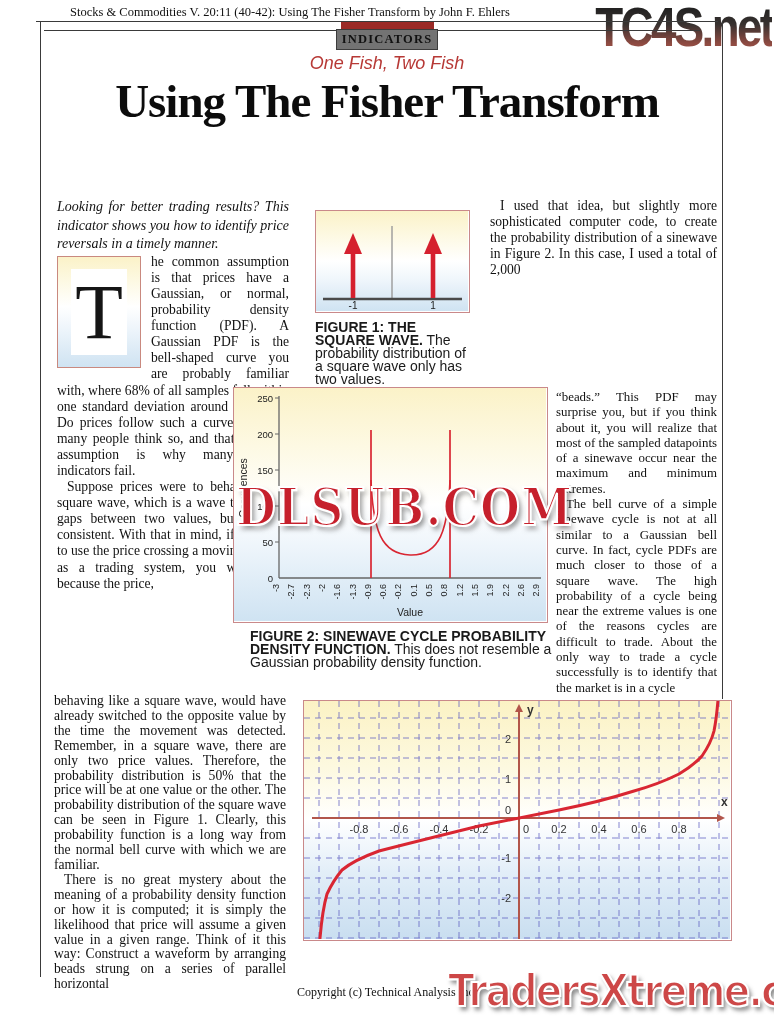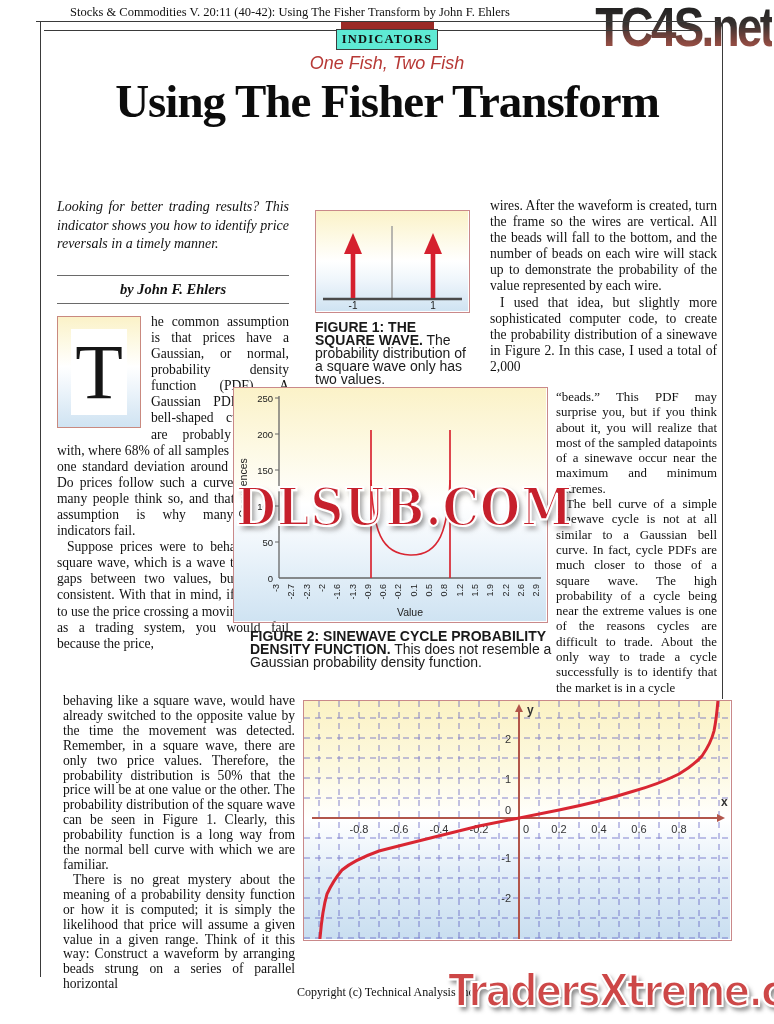--- a/index.html
+++ b/index.html
@@ -11,21 +11,21 @@
   .hline{position:absolute;height:1px;background:#3a3a3a;}
   .vline{position:absolute;width:1px;background:#3a3a3a;}
 
   
   .header-line{left:52px;top:5px;font-size:12.5px;color:#111;white-space:nowrap;margin-left:18px;}
   .tc4s{right:2px;top:-4px;font-family:"Liberation Sans",sans-serif;font-weight:bold;
         font-size:52px;letter-spacing:-3px;transform:scaleX(.88) scaleY(1.05);transform-origin:right top;
         background:linear-gradient(180deg,#1f1f1f 15%,#383230 45%,#8d4a41 75%,#b36257 100%);
         -webkit-background-clip:text;background-clip:text;color:transparent;}
   .ind-bar{left:341px;top:22px;width:93px;height:7px;background:#9b2a26;}
-  .ind-box{left:336px;top:29px;width:100px;height:19px;border:1px solid #3c3c3c;background:#5eead4;
+  .ind-box{left:336px;top:29px;width:100px;height:19px;border:1px solid #3c3c3c;background:#737373;
            display:flex;align-items:center;justify-content:center;
            font-weight:bold;font-size:12.5px;letter-spacing:1.2px;}
   .kicker{left:0;top:53px;width:774px;text-align:center;
           font-family:"Liberation Sans",sans-serif;font-style:italic;font-size:18px;color:#b73936;}
   .title{left:0;top:74px;width:774px;text-align:center;font-weight:bold;font-size:47px;
          letter-spacing:-1px;color:#0c0c0c;}
 
   
   .col{position:absolute;text-align:justify;font-size:13.6px;line-height:16.1px;}
   .col p{margin:0;}
@@ -72,25 +72,20 @@
   <div class="vline" style="left:722px;top:21px;height:678px;"></div>
   <div class="abs ind-bar"></div>
   <div class="abs ind-box">
     <span>INDICATORS</span>
   </div>
   <div class="abs kicker">One Fish, Two Fish</div>
   <div class="abs title">Using The Fisher Transform</div>
 
   <div class="col" style="left:57px;top:198px;width:232px;">
     <p class="lead">Looking for better trading results? This indicator shows you how to identify price reversals in a timely manner.</p>
-    <div class="byline-wrap">
-      <div class="byline-rule"></div>
-      <div class="byline">by John F. Ehlers</div>
-      <div class="byline-rule"></div>
-    </div>
     <p><span class="dropcap-box">
           <span class="dropcap-inner">T</span>
         </span><span>he common assumption is that prices have a Gaussian, or normal, probability density function (PDF). A Gaussian PDF is the bell-shaped curve you are probably familiar with, where 68% of all samples fall within one standard deviation around the mean. Do prices follow such a curve? No, but many people think so, and that mistaken assumption is why many trading indicators fail.</span></p>
     <p class="indent">Suppose prices were to behave like a square wave, which is a wave that shows gaps between two values, but remains consistent. With that in mind, if you tried to use the price crossing a moving average as a trading system, you would fail because the price,</p>
   </div>
 
   <div class="figbox" style="left:315px;top:210px;width:155px;height:103px;">
     <svg width="152" height="100" viewBox="0 0 152 100">
       <defs>
         <linearGradient id="g1" x1="0" y1="0" x2="0" y2="1">
@@ -110,21 +105,20 @@
       <polygon points="108,43 126,43 117,22" fill="#d5202e"></polygon>
       <text class="svgtick" x="37" y="98" font-size="10" fill="#222" text-anchor="middle">-1</text>
       <text class="svgtick" x="117" y="98" font-size="10" fill="#222" text-anchor="middle">1</text>
     </svg>
   </div>
   <div class="caption" style="left:315px;top:321px;width:160px;">
     <b>FIGURE 1: THE SQUARE WAVE.</b><span> The probability distribution of a square wave only has two values.</span>
   </div>
 
   <div class="col" style="left:490px;top:198px;width:227px;">
-    <p>wires. After the waveform is created, turn the frame so the wires are vertical. All the beads will fall to the bottom, and the number of beads on each wire will stack up to demonstrate the probability of the value represented by each wire.</p>
     <p class="indent">I used that idea, but slightly more sophisticated computer code, to create the probability distribution of a sinewave in Figure 2. In this case, I used a total of 2,000</p>
   </div>
 
   <div class="figbox" style="left:233px;top:387px;width:315px;height:236px;">
     <svg width="312" height="233" viewBox="0 0 312 233">
       <defs>
         <linearGradient id="g2" x1="0" y1="0" x2="0" y2="1">
           <stop offset="0" stop-color="#fbf2c8"></stop>
             <stop offset=".25" stop-color="#fdf9e3"></stop>
           <stop offset=".5" stop-color="#ffffff"></stop>
@@ -176,21 +170,21 @@
   </div>
   <div class="caption" style="left:250px;top:630px;width:316px;">
     <b>FIGURE 2: SINEWAVE CYCLE PROBABILITY DENSITY FUNCTION.</b><span> This does not resemble a Gaussian probability density function.</span>
   </div>
 
   <div class="col colB" style="left:556px;top:390px;width:161px;">
     <p>“beads.” This PDF may surprise you, but if you think about it, you will realize that most of the sampled datapoints of a sinewave occur near the maximum and minimum extremes.</p>
     <p class="indent">The bell curve of a simple sinewave cycle is not at all similar to a Gaussian bell curve. In fact, cycle PDFs are much closer to those of a square wave. The high probability of a cycle being near the extreme values is one of the reasons cycles are difficult to trade. About the only way to trade a cycle successfully is to identify that the market is in a cycle</p>
   </div>
 
-  <div class="col bottom-left" style="left:63px;top:694px;width:232px;">
+  <div class="col bottom-left" style="left:54px;top:694px;width:232px;">
     <p>behaving like a square wave, would have already switched to the opposite value by the time the movement was detected. Remember, in a square wave, there are only two price values. Therefore, the probability distribution is 50% that the price will be at one value or the other. The probability distribution of the square wave can be seen in Figure 1. Clearly, this probability function is a long way from the normal bell curve with which we are familiar.</p>
     <p class="indent">There is no great mystery about the meaning of a probability density function or how it is computed; it is simply the likelihood that price will assume a given value in a given range. Think of it this way: Construct a waveform by arranging beads strung on a series of parallel horizontal</p>
   </div>
 
   <div class="figbox" style="left:303px;top:700px;width:429px;height:241px;">
     <svg width="426" height="238" viewBox="0 0 426 238">
       <defs>
         <linearGradient id="g3" x1="0" y1="0" x2="0" y2="1">
           <stop offset="0" stop-color="#fbf2c4"></stop>
             <stop offset=".28" stop-color="#fdf9e0"></stop>

